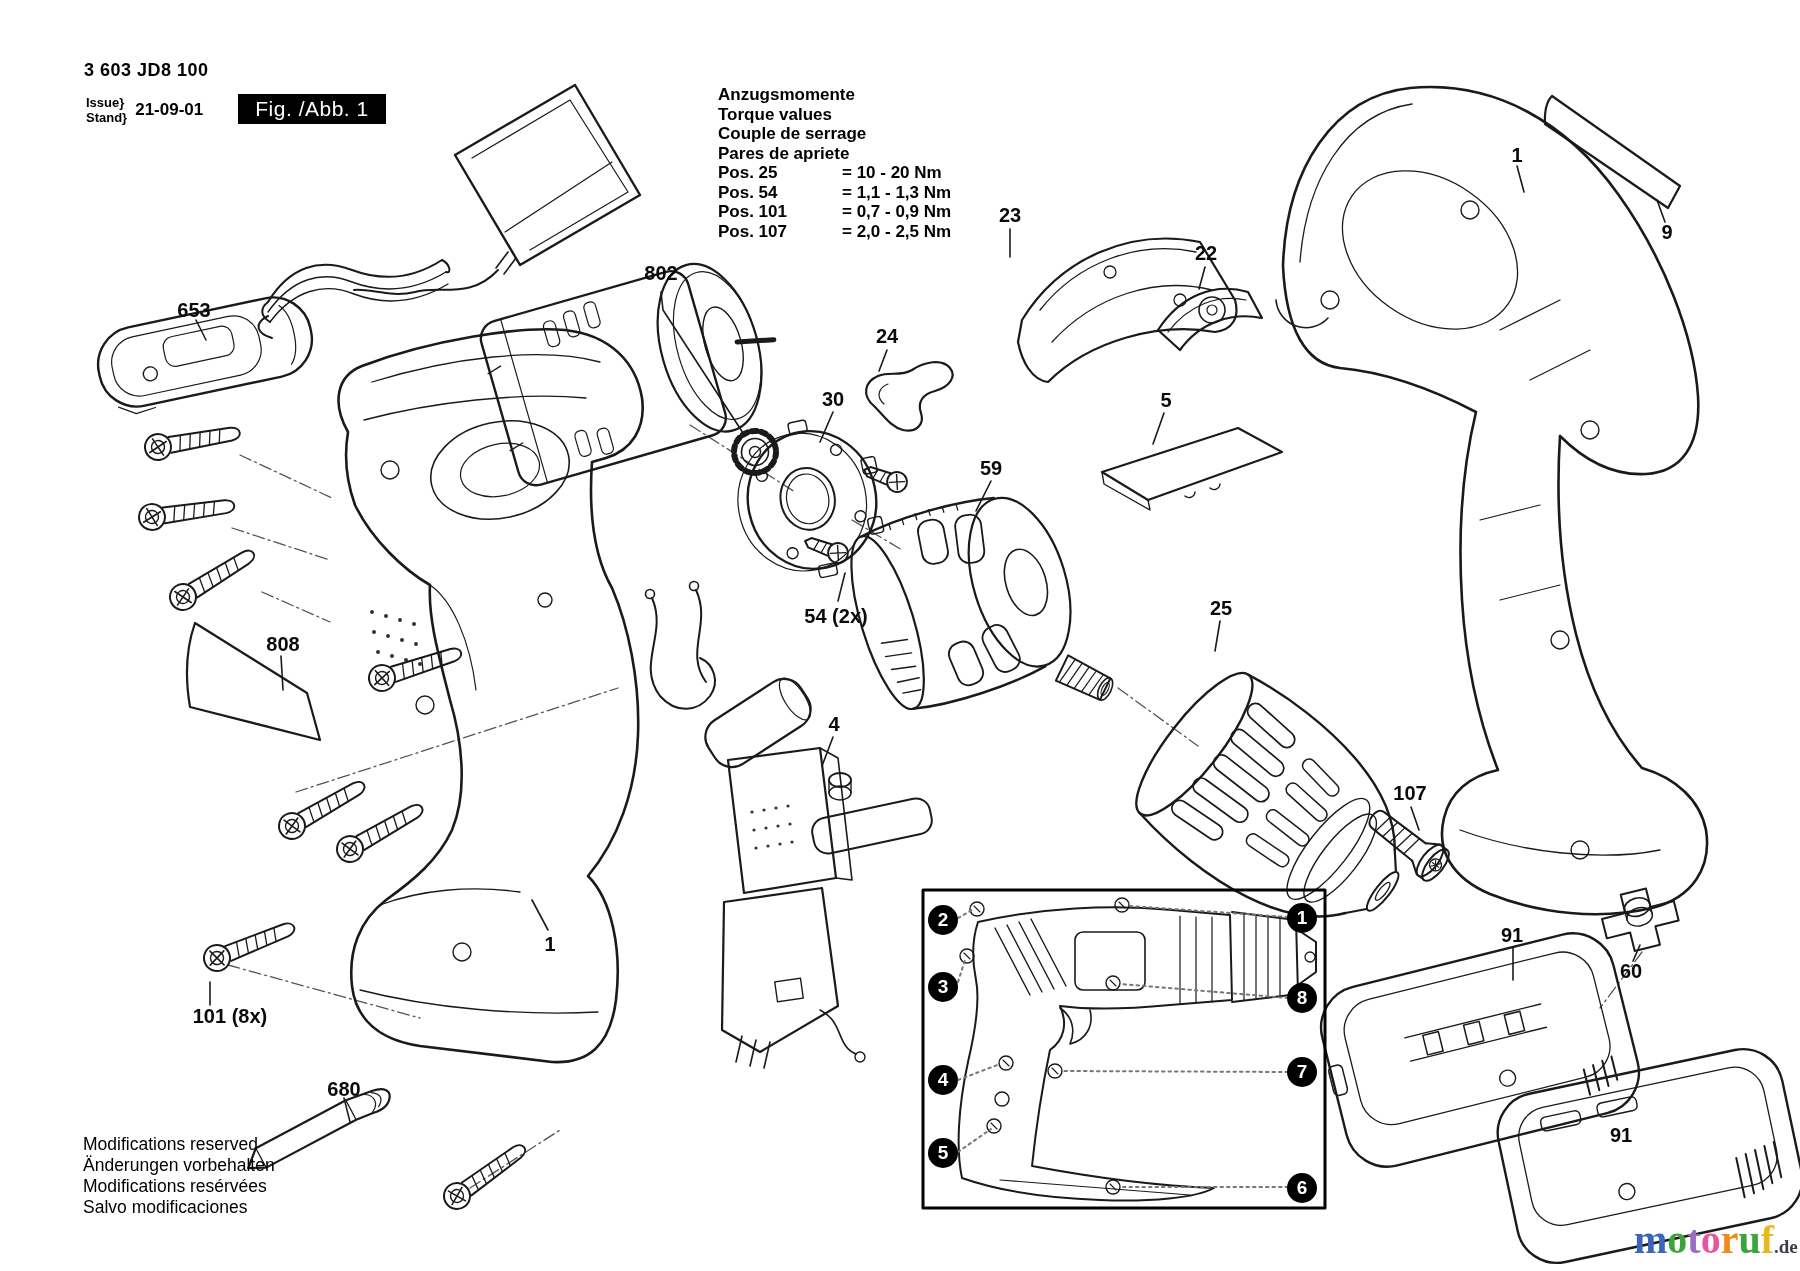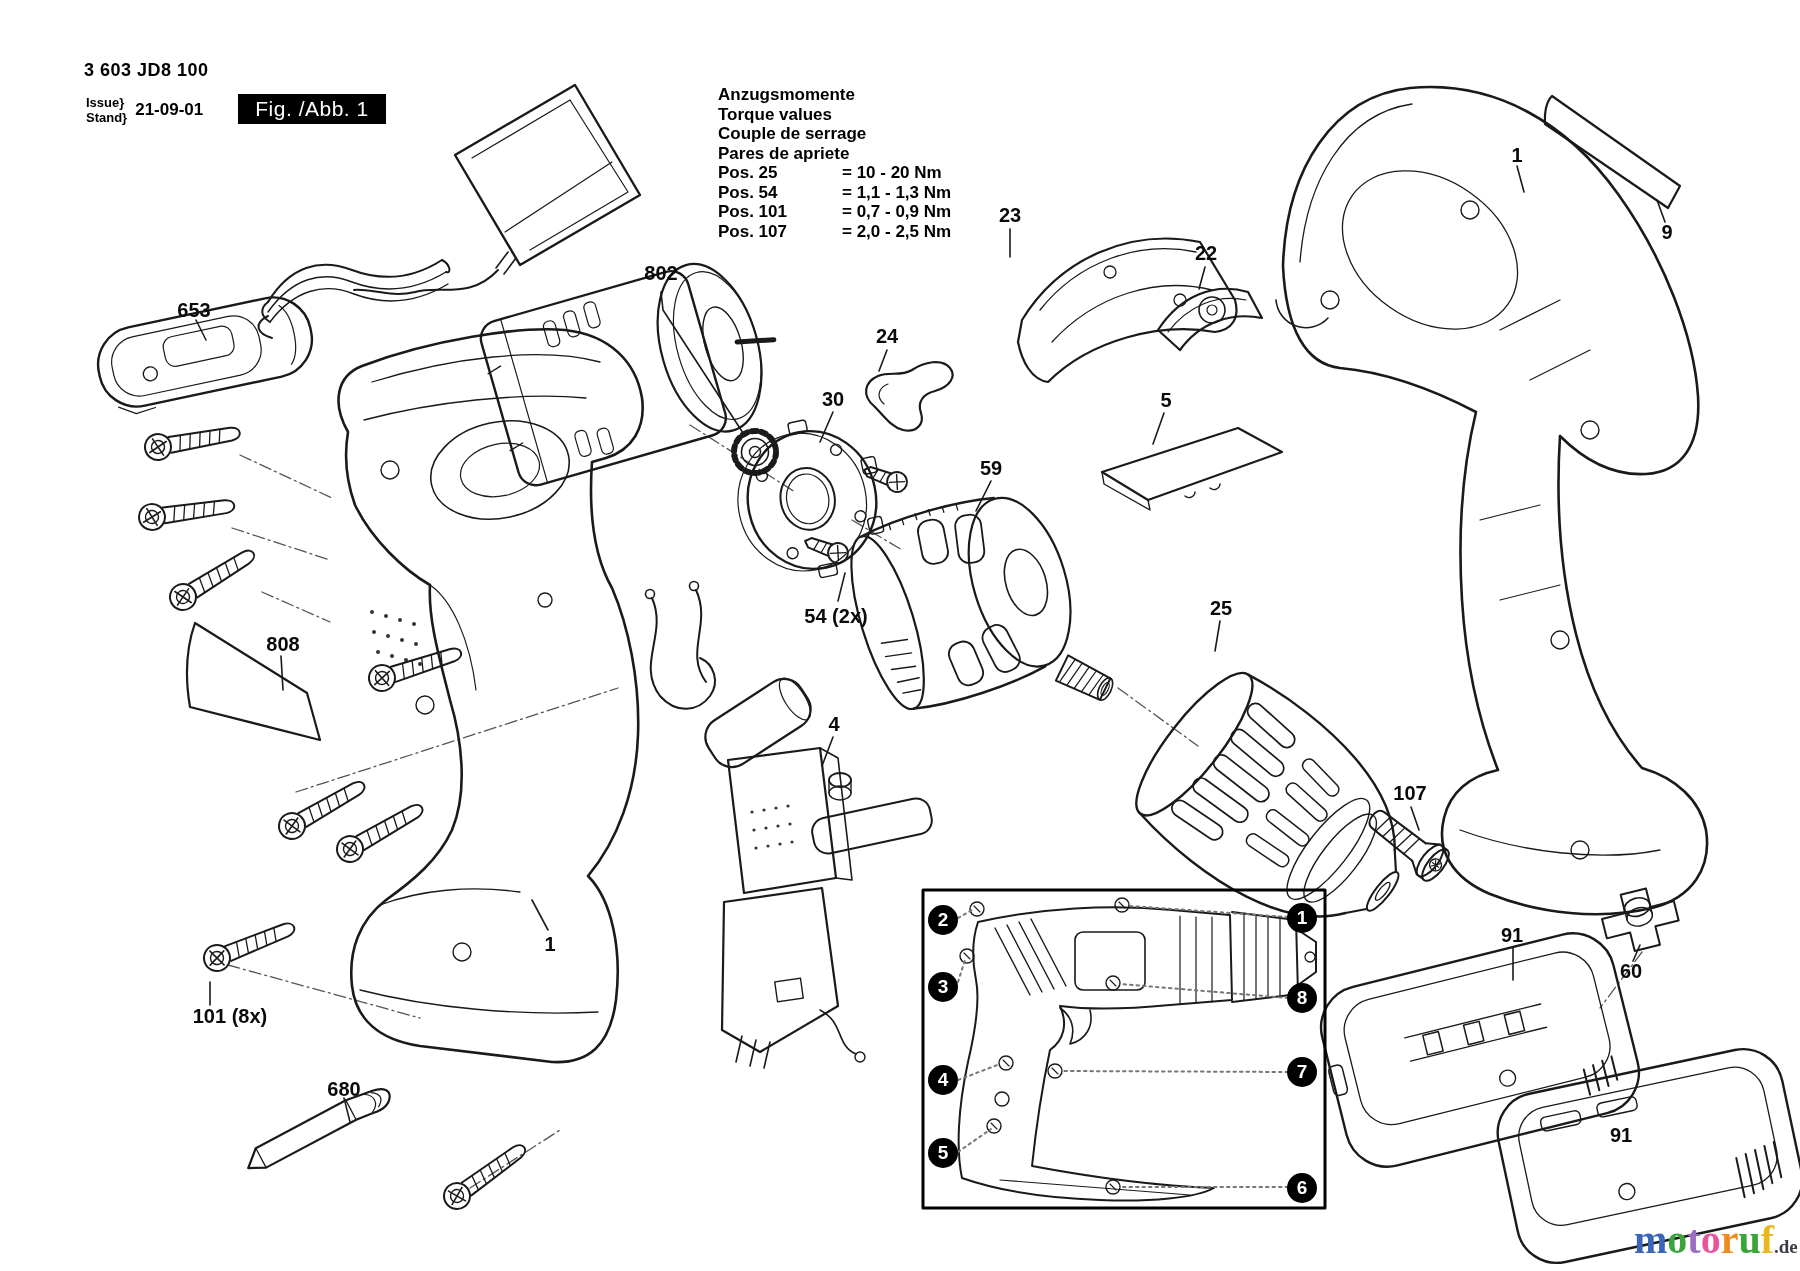--- a/index.html
+++ b/index.html
@@ -464,18 +464,24 @@
 
 <div class="callout" style="left:1302px;top:918px">1</div>
 <div class="callout" style="left:943px;top:920px">2</div>
 <div class="callout" style="left:943px;top:987px">3</div>
 <div class="callout" style="left:943px;top:1080px">4</div>
 <div class="callout" style="left:943px;top:1153px">5</div>
 <div class="callout" style="left:1302px;top:1188px">6</div>
 <div class="callout" style="left:1302px;top:1072px">7</div>
 <div class="callout" style="left:1302px;top:998px">8</div>
 
+<div class="mods">
+  <div>Modifications reserved</div>
+  <div>Änderungen vorbehalten</div>
+  <div>Modifications resérvées</div>
+  <div>Salvo modificaciones</div>
+</div>
 
 <div class="watermark">
   <span style="color: rgb(59, 102, 184);">m</span><span style="color: rgb(58, 165, 58);">o</span><span style="color: rgb(154, 110, 192);">t</span><span style="color: rgb(232, 85, 156);">o</span><span style="color: rgb(240, 138, 30);">r</span><span style="color: rgb(58, 165, 58);">u</span><span style="color: rgb(234, 183, 30);">f</span><span class="de" style="color: rgb(60, 60, 72);">.de</span>
 </div>
 
 </div>
 
 </body></html>

